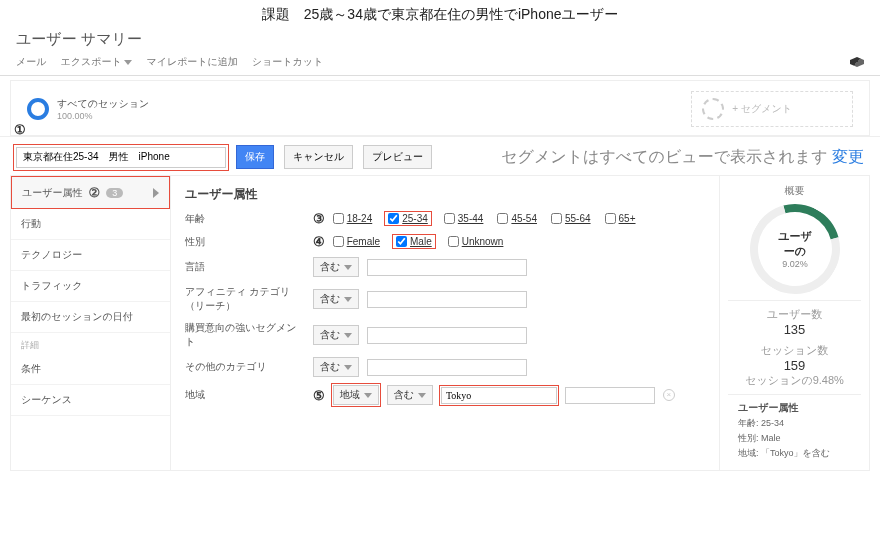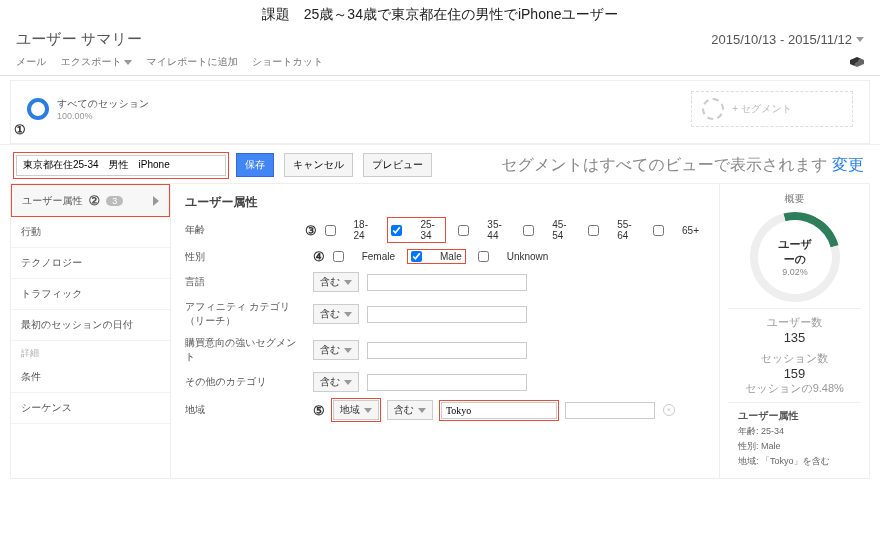--- a/index.html
+++ b/index.html
@@ -5,21 +5,21 @@
   * { box-sizing: border-box; margin: 0; padding: 0; }
   body { font-family: Arial, "Hiragino Kaku Gothic ProN", Meiryo, sans-serif; font-size: 11px; color: #333; background: #fff; width: 880px; }
   .title-bar { text-align: center; font-size: 14px; padding: 6px 0 2px; color: #222; }
   .header { display: flex; justify-content: space-between; align-items: center; padding: 4px 16px 2px; }
   .page-title { font-size: 15px; color: #555; }
   .date-range { font-size: 13px; color: #555; display: flex; align-items: center; gap: 4px; }
   .caret-down { width: 0; height: 0; border-left: 4px solid transparent; border-right: 4px solid transparent; border-top: 5px solid #999; display: inline-block; }
   .toolbar { display: flex; gap: 14px; padding: 4px 16px 6px; font-size: 10px; color: #777; border-bottom: 1px solid #ddd; align-items: center; }
   .toolbar .spacer { flex: 1; }
   .grad-icon { width: 14px; height: 10px; background: linear-gradient(135deg,#333 50%,#666 50%); clip-path: polygon(0 30%, 50% 0, 100% 30%, 100% 70%, 50% 100%, 0 70%); }
-  .segment-row { display: flex; gap: 20px; padding: 10px 16px 16px; align-items: center; border: 1px solid #eee; margin: 4px 10px 0; }
+  .segment-row { display: flex; gap: 20px; padding: 10px 16px 8px; align-items: center; border: 1px solid #eee; margin: 4px 10px 0; }
   .seg-box { display: flex; align-items: center; gap: 8px; }
   .donut-blue { width: 22px; height: 22px; border: 4px solid #2a7de1; border-radius: 50%; }
   .donut-grey { width: 22px; height: 22px; border: 2px dashed #ccc; border-radius: 50%; }
   .seg-label { font-size: 10px; color: #555; }
   .seg-sub { font-size: 9px; color: #999; }
   .wrap { position: relative; }
   .controls-row { display: flex; align-items: center; gap: 10px; padding: 8px 16px 6px; border-top: 1px solid #eee; }
   .seg-name-input { width: 210px; padding: 4px 6px; font-size: 10px; border: 1px solid #ccc; outline: 1px solid #e74c3c; outline-offset: 2px; }
   .btn { padding: 4px 8px; font-size: 10px; border: 1px solid #ccc; background: #f5f5f5; cursor: pointer; }
   .btn-primary { background: #4285f4; color: #fff; border: 1px solid #3367d6; }
@@ -30,21 +30,21 @@
   .side-item { padding: 8px 10px; font-size: 10px; color: #555; border-bottom: 1px solid #f2f2f2; display: flex; align-items: center; gap: 6px; cursor: pointer; }
   .side-item.active { background: #f7f7f7; border: 1px solid #e74c3c; outline-offset: -1px; }
   .side-item.active::before { content: ""; width: 0; height: 0; border-top: 5px solid transparent; border-bottom: 5px solid transparent; border-left: 6px solid #999; margin-left: auto; order: 3; }
   .badge { background: #bbb; color: #fff; border-radius: 8px; padding: 0 6px; font-size: 9px; }
   .side-sub-head { padding: 6px 10px 2px; font-size: 9px; color: #aaa; }
   .main { flex: 1; padding: 10px 14px; }
   .main h3 { font-size: 12px; color: #444; margin-bottom: 2px; }
   .main .sub { font-size: 10px; color: #999; margin-bottom: 10px; }
   .form-row { display: flex; align-items: center; gap: 8px; margin: 8px 0; font-size: 10px; }
   .form-label { width: 120px; color: #555; }
-  .chk { display: inline-flex; align-items: center; gap: 18px; margin-right: 6px; }
+  .chk { display: inline-flex; align-items: center; gap: 3px; margin-right: 6px; text-decoration: underline; }
   input[type=checkbox] { width: 11px; height: 11px; }
   .chk.highlight { outline: 1px solid #e74c3c; outline-offset: 1px; padding: 0 2px; }
   .dd { border: 1px solid #ccc; background: #f5f5f5; padding: 2px 6px; font-size: 10px; display: inline-flex; align-items: center; gap: 4px; cursor: pointer; }
   .dd.highlight { outline: 1px solid #e74c3c; outline-offset: 1px; }
   .txt-input { border: 1px solid #ccc; padding: 2px 4px; font-size: 10px; width: 160px; }
   .txt-input.highlight { outline: 1px solid #e74c3c; outline-offset: 1px; width: 116px; font-family: Liberation Serif, serif; }
   .del-circle { width: 12px; height: 12px; border: 1px solid #ccc; border-radius: 50%; color: #ccc; font-size: 8px; line-height: 10px; text-align: center; cursor: pointer; }
   .summary { width: 150px; border-left: 1px solid #eee; padding: 8px 18px; font-size: 10px; color: #555; }
   .summary h4 { text-align: center; font-size: 10px; font-weight: normal; color: #777; margin-bottom: 6px; }
   .gauge { width: 90px; height: 90px; border: 8px solid #eee; border-top-color: #2e7d5b; border-radius: 50%; margin: 0 auto 4px; transform: rotate(30deg); position: relative; }
@@ -58,24 +58,20 @@
   .circled { display: inline-block; font-size: 13px; font-weight: bold; }
 </style>
 </head>
 <body>
 
 <div class="wrap">
   <div class="title-bar">課題　25歳～34歳で東京都在住の男性でiPhoneユーザー</div>
 
   <div class="header">
     <div class="page-title">ユーザー サマリー</div>
-    <div class="date-range">
-      <span>2015/10/13 - 2015/11/12</span>
-      <span class="caret-down"></span>
-    </div>
   </div>
 
   <div class="toolbar">
     <span>メール</span>
     <span><span>エクスポート</span> <span class="caret-down"></span></span>
     <span>マイレポートに追加</span>
     <span>ショートカット</span>
     <span class="spacer"></span>
     <span class="grad-icon"></span>
   </div>

